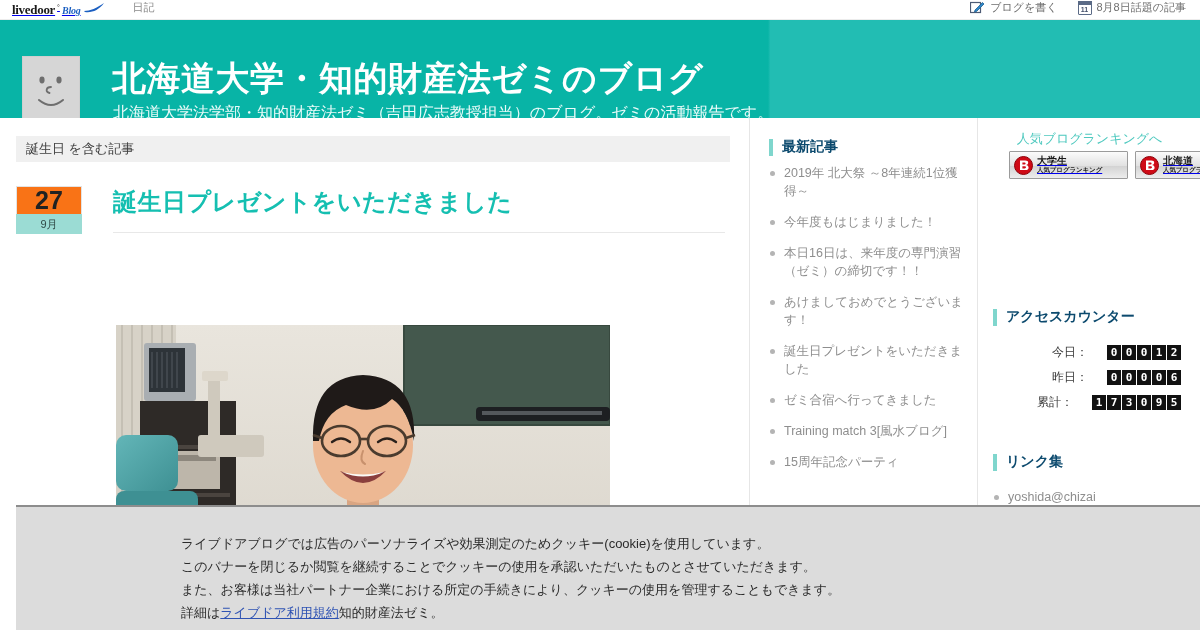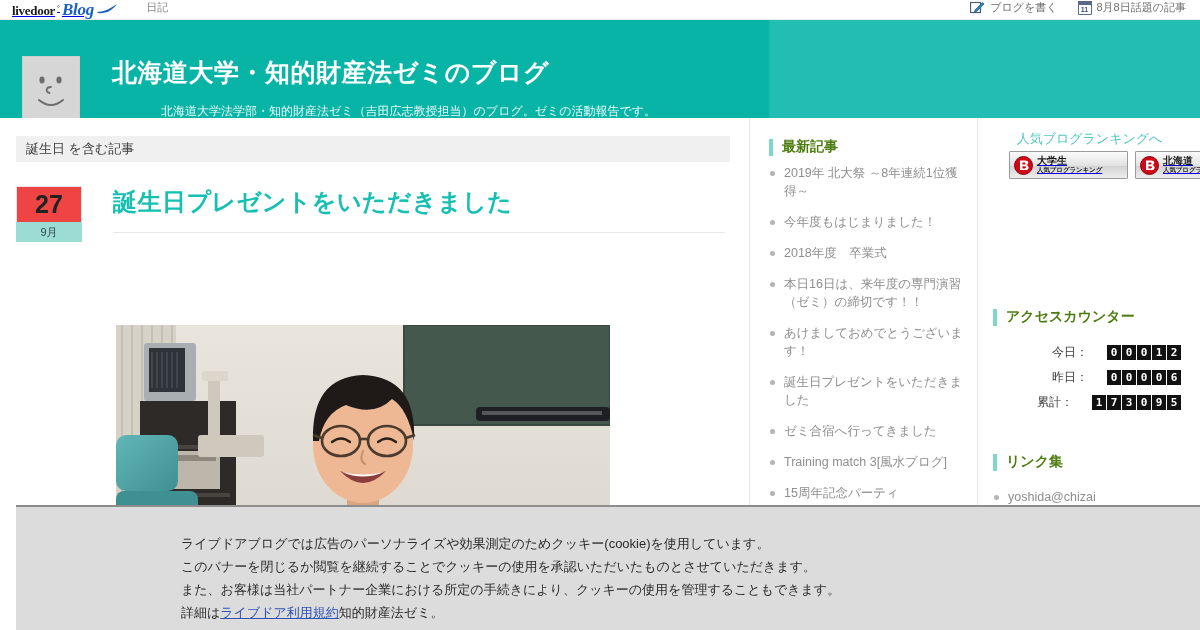--- a/index.html
+++ b/index.html
@@ -13,21 +13,21 @@
 
   
   .topnav {
     position:absolute; left:0; top:0; width:1200px; height:20px;
     background:#ffffff; border-bottom:1px solid #ececec;
     display:flex; align-items:flex-start;
   }
   .ld-logo { margin-left:12px; display:flex; align-items:baseline; gap:2px; }
   .ld-logo .ld { font-family:"Liberation Serif", serif; font-weight:bold; font-size:13px; color:#1a1a1a; letter-spacing:-0.3px; }
   .ld-logo .sup { font-size:7px; color:#1a1a1a; position:relative; top:-4px; }
-  .ld-logo .blg { font-family:"Liberation Serif", serif; font-style:italic; font-weight:bold; font-size:17px; color:#1b5fc1; letter-spacing:-0.2px; }
+  .ld-logo .blg { font-family:"Liberation Serif", serif; font-style:italic; font-weight:bold; font-size:10px; color:#1b5fc1; letter-spacing:-0.2px; }
   .ld-logo .swoosh { width:22px; height:10px; position:relative; top:-1px; }
   .topnav .nav-cat { margin-left:28px; font-size:11px; color:#8a8a8a; }
   .topnav .right { margin-left:auto; display:flex; align-items:center; gap:20px; margin-right:14px; }
   .topnav .right a { display:flex; align-items:center; gap:5px; font-size:11px; color:#6f6f6f; text-decoration:none; }
   .ico-pen { width:15px; height:13px; }
   .ico-cal { width:14px; height:14px; position:relative; }
   .ico-cal .calbody{ position:absolute; inset:0; border:1.4px solid #5a6a86; border-radius:1px; background:#fff; }
   .ico-cal .caltop{ position:absolute; left:0; right:0; top:0; height:4px; background:#5a6a86; }
   .ico-cal .calnum{ position:absolute; left:0; right:0; top:4px; font-size:7px; line-height:9px; text-align:center; color:#44506a; font-weight:bold; }
 
@@ -36,53 +36,53 @@
     position:absolute; left:0; top:20px; width:1200px; height:98px;
     background:linear-gradient(to right,#08b4a6 0%, #08b4a6 64%, #22bdb3 64.2%, #22bdb3 100%);
   }
   .avatar {
     position:absolute; left:22px; top:36px; width:58px; height:65px;
     background:#d6d6d6; border:1px solid #cfcfcf;
   }
   .avatar svg{ display:block; }
   .blog-title {
     position:absolute; left:112px; top:36px;
-    font-size:25px; font-weight:bold; color:#ffffff; letter-spacing:0.5px;
+    font-size:34px; font-weight:bold; color:#ffffff; letter-spacing:0.5px;
   }
   .blog-desc {
     position:absolute; left:113px; top:83px;
-    font-size:12px; color:#eafbf9;margin-left:48px;
+    font-size:16px; color:#eafbf9;
   }
 
   
   .main { position:absolute; left:0; top:118px; width:748px; height:512px; background:#fff; }
   .col-mid { position:absolute; left:749px; top:118px; width:229px; height:512px; background:#fff; border-left:1px solid #e6e6e6; border-right:1px solid #e6e6e6; }
   .col-right { position:absolute; left:979px; top:118px; width:221px; height:512px; background:#fff; }
 
   
   .searchbar {
     position:absolute; left:16px; top:18px; width:714px; height:26px;
     background:#f0f0f0; display:flex; align-items:center; padding-left:10px;
   }
   .searchbar .q { font-size:13px; color:#3d3d3d; }
 
   
   .datebadge { position:absolute; left:16px; top:68px; width:66px; }
-  .datebadge .d { background:#ef4444; border:1px solid #e3e3e3; border-bottom:none; height:36px; display:flex; align-items:center; justify-content:center; font-size:25px; font-weight:bold; color:#222; }
+  .datebadge .d { background:#f97316; border:1px solid #e3e3e3; border-bottom:none; height:28px; display:flex; align-items:center; justify-content:center; font-size:25px; font-weight:bold; color:#222; }
   .datebadge .m { background:#9bdcd4; height:20px; display:flex; align-items:center; justify-content:center; font-size:11px; color:#2f4a47; }
 
   .art { position:absolute; left:113px; top:60px; width:618px; }
   .art .ts { font-size:11px; font-weight:bold; color:#3b3b3b; }
   .art .ttl { margin-top:8px; font-size:24px; font-weight:bold; color:#15bfb1; letter-spacing:0.5px; }
   .art .rule { margin-top:14px; border-top:1px solid #e8e8e8; width:612px; }
 
   .photo { position:absolute; left:116px; top:207px; width:494px; height:298px; overflow:hidden; background:#2a2f33; }
 
   
-  .sect-title { display:flex; align-items:center; gap:9px; font-size:14px; font-weight:bold; color:#4d7c0f; }
+  .sect-title { display:flex; align-items:center; gap:9px; font-size:14px; font-weight:bold; color:#0c4a6e; }
   .sect-title::before { content:""; display:block; width:4px; height:17px; background:#7fd6cd; }
 
   .midsec { position:absolute; left:19px; top:20px; width:196px; }
   .linklist { margin-top:8px; list-style:none; }
   .linklist li { position:relative; padding-left:15px; margin-bottom:13px; font-size:12.5px; line-height:18px; color:#8e8e8e; }
   .linklist li::before { content:""; position:absolute; left:1px; top:7px; width:5px; height:5px; border-radius:50%; background:#b4b4b4; }
 
   
   .rank-title { position:absolute; left:0; top:12px; width:221px; text-align:center; font-size:13px; color:#4fc9bf; }
   .banners { position:absolute; left:30px; top:33px; display:flex; flex-direction:row; gap:7px; }
@@ -304,21 +304,20 @@
       </svg>
     </div>
   </div>
 
   <div class="col-mid">
     <div class="midsec">
       <div class="sect-title">最新記事</div>
       <ul class="linklist">
         <li><a href="#" style="color:inherit;text-decoration:none">2019年 北大祭 ～8年連続1位獲得～</a></li>
         <li><a href="#" style="color:inherit;text-decoration:none">今年度もはじまりました！</a></li>
-        <li><a href="#" style="color:inherit;text-decoration:none">2018年度　卒業式</a></li>
         <li><a href="#" style="color:inherit;text-decoration:none">本日16日は、来年度の専門演習（ゼミ）の締切です！！</a></li>
         <li><a href="#" style="color:inherit;text-decoration:none">あけましておめでとうございます！</a></li>
         <li><a href="#" style="color:inherit;text-decoration:none">誕生日プレゼントをいただきました</a></li>
         <li><a href="#" style="color:inherit;text-decoration:none">ゼミ合宿へ行ってきました</a></li>
         <li><a href="#" style="color:inherit;text-decoration:none">Training match 3[風水ブログ]</a></li>
         <li><a href="#" style="color:inherit;text-decoration:none">15周年記念パーティ</a></li>
       </ul>
     </div>
   </div>
 

